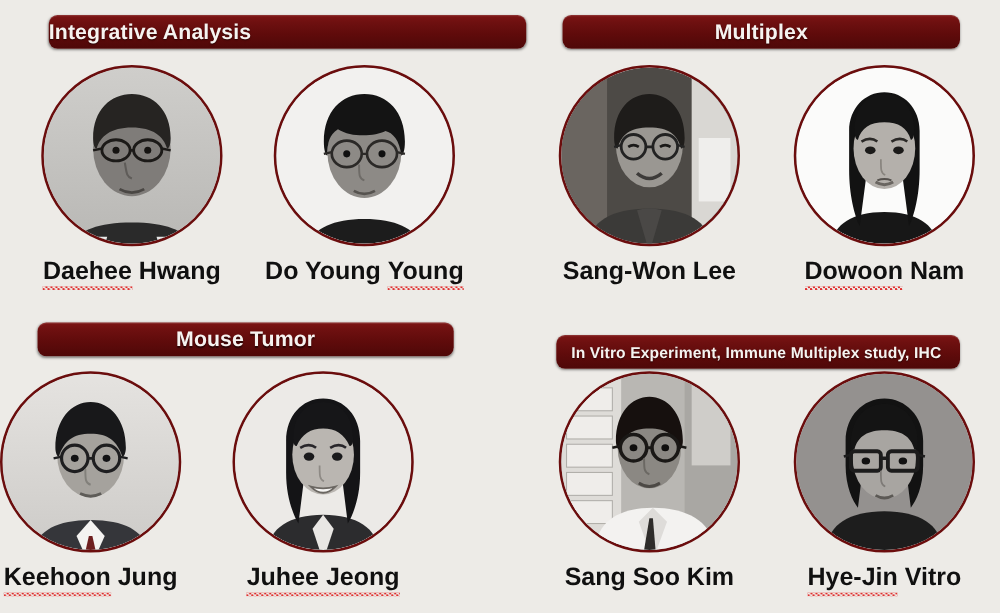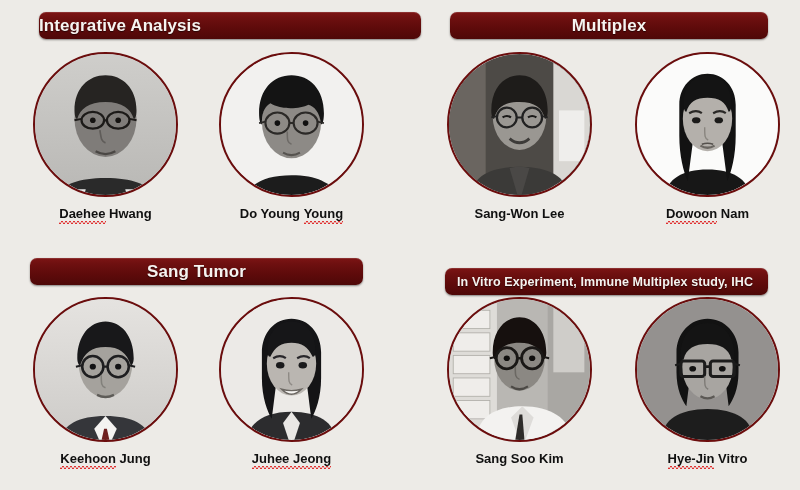--- a/index.html
+++ b/index.html
@@ -63,21 +63,21 @@
   
   .people {
     position: absolute;
     top: 52px;
     left: 0;
     width: 100%;
     display: flex;
   }
   #group-0 .people { padding-left: 33px; gap: 41px; }
   #group-1 .people { padding-left: 29px; gap: 43px; }
-  #group-2 .people { padding-left: 33px; gap: 41px; }
+  #group-2 .people { gap: 41px; }
   #group-3 .people { padding-left: 29px; gap: 43px; }
 
   .person {
     width: 145px;
     display: flex;
     flex-direction: column;
     align-items: center;
   }
 
   .avatar {
@@ -93,21 +93,21 @@
   .avatar .photo {
     position: absolute;
     inset: 0;
     border-radius: 50%;
     overflow: hidden;
   }
   .avatar svg { display: block; width: 100%; height: 100%; }
 
   .person-name {
     margin-top: 9px;
-    font-size: 13px;
+    font-size: 20px;
     font-weight: bold;
     color: #101010;
     white-space: nowrap;
     position: relative;
   }
   
   .person-name .sq {
     position: relative;
     display: inline-block;
   }
@@ -245,21 +245,21 @@
           </div>
         </div>
         <div class="person-name"><span class="sq">Dowoon</span><span> Nam</span></div>
       </div>
 
     </div>
   </div>
 
   <div class="group" id="group-2">
     <div class="banner">
-      <span class="banner-label">Sang Tumor</span>
+      <span class="banner-label">Mouse Tumor</span>
     </div>
     <div class="people">
 
       <div class="person">
         <div class="avatar">
           <div class="photo">
             <svg viewBox="0 0 100 100" preserveAspectRatio="xMidYMid slice" aria-hidden="true">
               <defs>
                 <linearGradient id="bgB" x1="0" y1="0" x2="0" y2="1">
                   <stop offset="0" stop-color="#e5e3e0"></stop>

